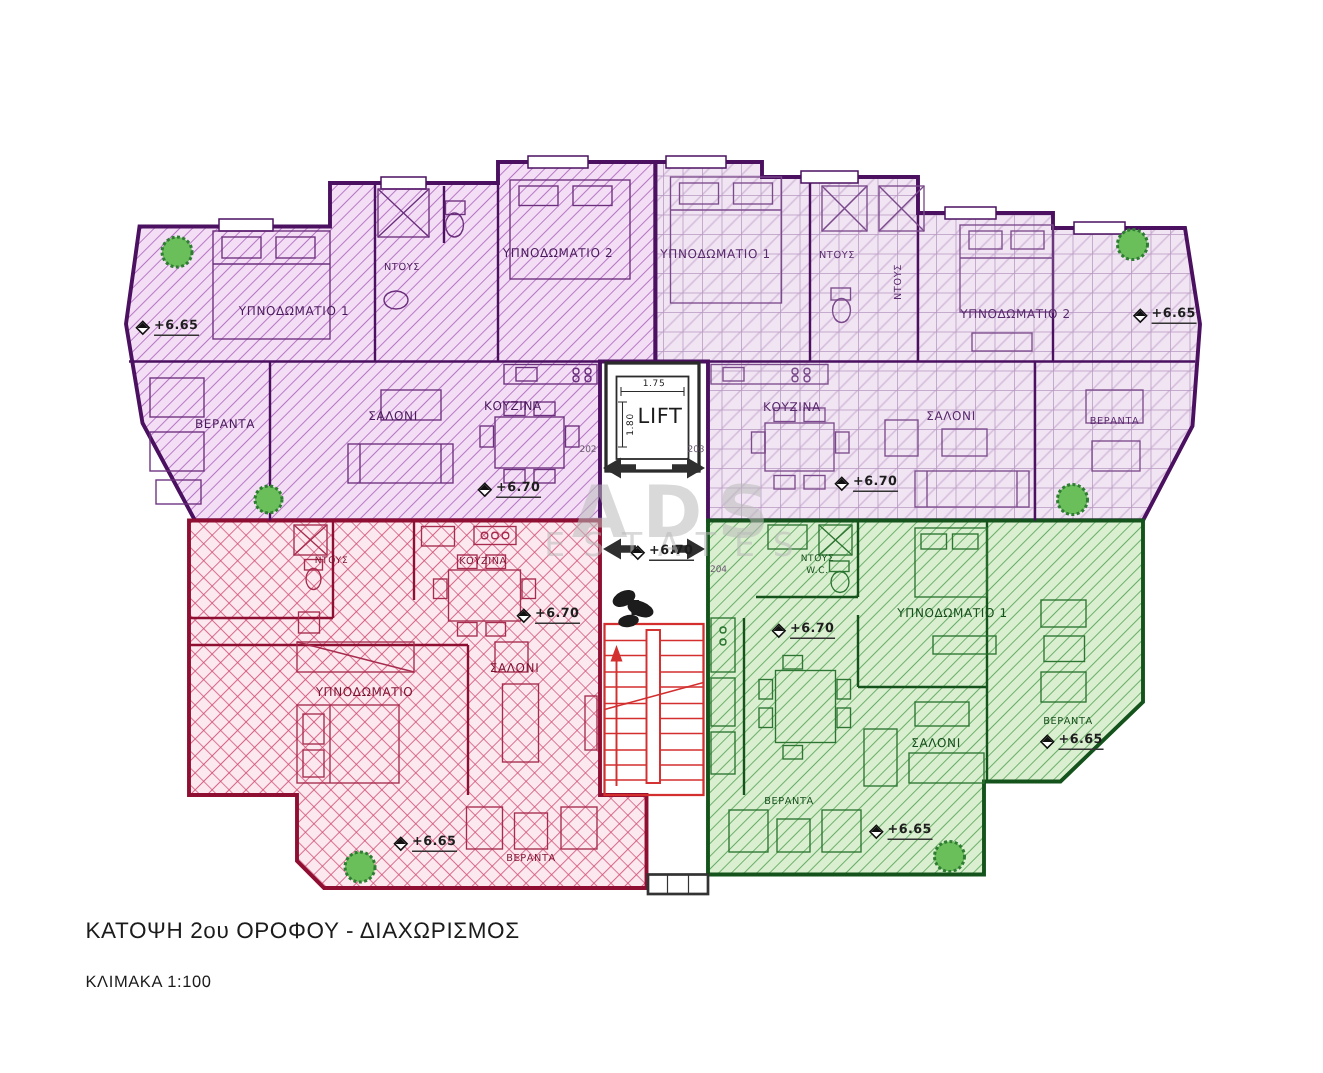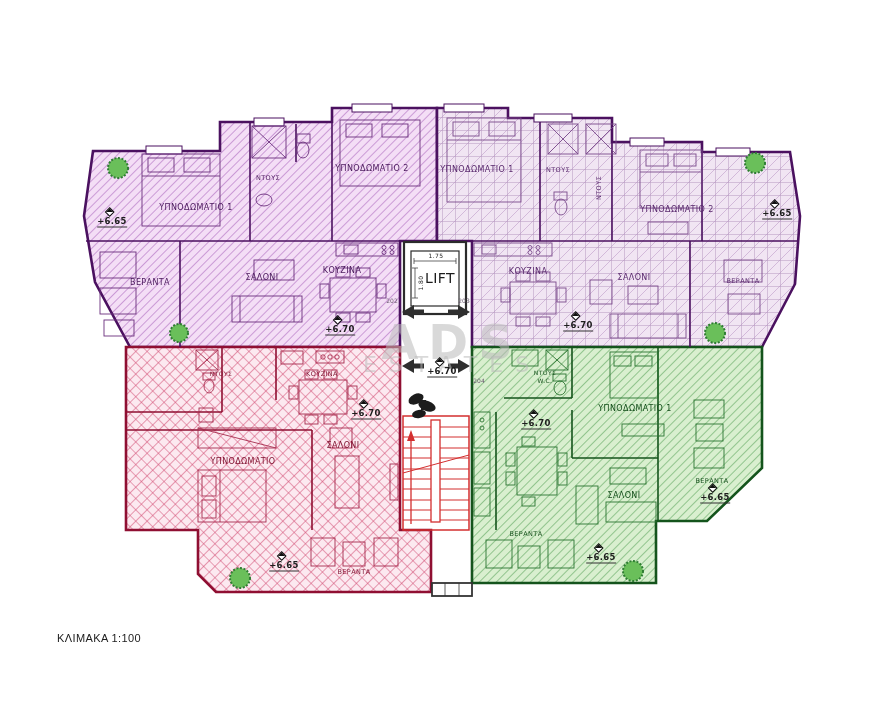--- a/index.html
+++ b/index.html
@@ -7,21 +7,21 @@
          font-family:"DejaVu Sans",sans-serif;}
   #plan-svg{position:absolute;left:0;top:0;}
   .label{position:absolute;transform:translate(-50%,-50%);white-space:nowrap;
          font-size:8px;letter-spacing:.4px;line-height:1;}
   .sm{font-size:6.5px;}
   .xs{font-size:6px;}
   .rot90{transform:translate(-50%,-50%) rotate(-90deg);}
   .c-pu{color:#4a1a5c;} .c-li{color:#5a2a6e;} .c-re{color:#7e1230;} .c-gr{color:#164f1c;}
   .c-bk{color:#1c1c1c;}
   .lvl{position:absolute;transform:translate(-50%,-50%);display:flex;align-items:center;
-       white-space:nowrap;flex-direction:column;}
+       white-space:nowrap;}
   .dia{display:inline-block;width:5px;height:5px;border:1px solid #111;
        background:linear-gradient(135deg,#111 50%,#fff 50%);transform:rotate(45deg);
        margin-right:4px;flex:0 0 auto;}
   .lvl-t{font-size:8.5px;font-weight:600;color:#1d1d1d;border-bottom:1px solid #333;
          padding-bottom:1px;letter-spacing:.3px;}
   .door-no{position:absolute;transform:translate(-50%,-50%);font-size:6px;color:#6a5a70;}
   #watermark{position:absolute;left:452px;top:342px;transform:translate(-50%,-50%);
              font-weight:bold;font-size:48px;letter-spacing:10px;color:rgba(185,185,185,.55);
              pointer-events:none;}
   #watermark2{position:absolute;left:452px;top:364px;transform:translate(-50%,-50%);
@@ -351,16 +351,17 @@
 <div class="lvl" style="left:442px;top:368px">
       <span class="dia"></span>
       <span class="lvl-t">+6.70</span>
     </div>
 
 <div class="door-no" style="left:392px;top:300px">202</div>
 <div class="door-no" style="left:464px;top:300px">203</div>
 <div class="door-no" style="left:479px;top:380px">204</div>
 
 <div id="titleblock">
+  <div id="title-line1">ΚΑΤΟΨΗ  2ου ΟΡΟΦΟΥ - ΔΙΑΧΩΡΙΣΜΟΣ</div>
   <div id="title-line2">ΚΛΙΜΑΚΑ   1:100</div>
 </div>
 
 </div>
 
 </body></html>

